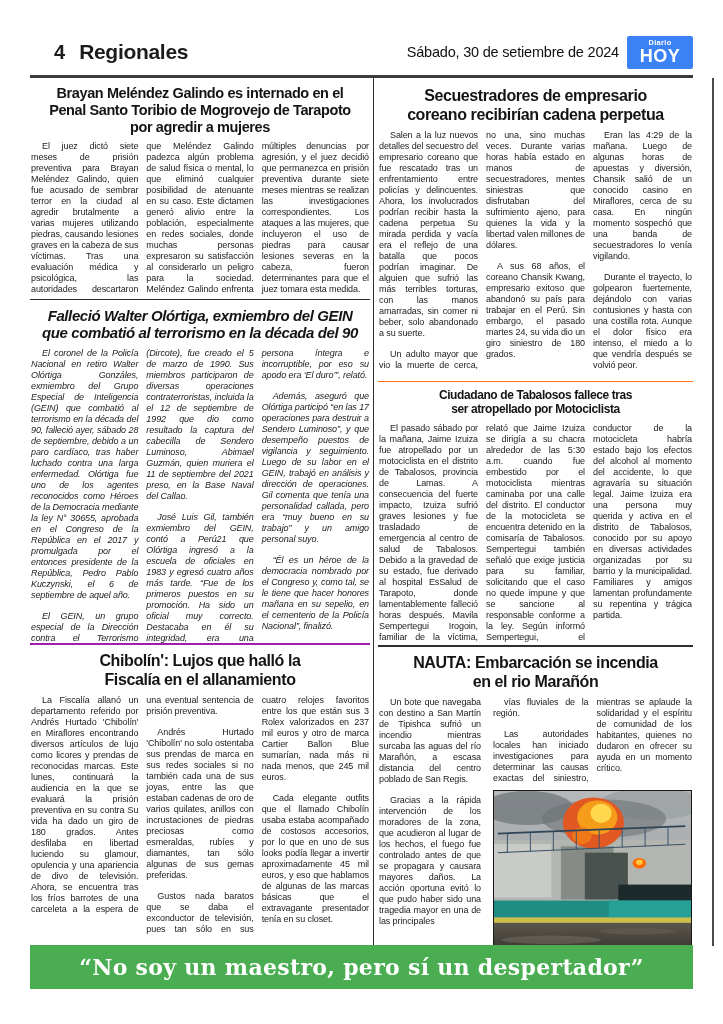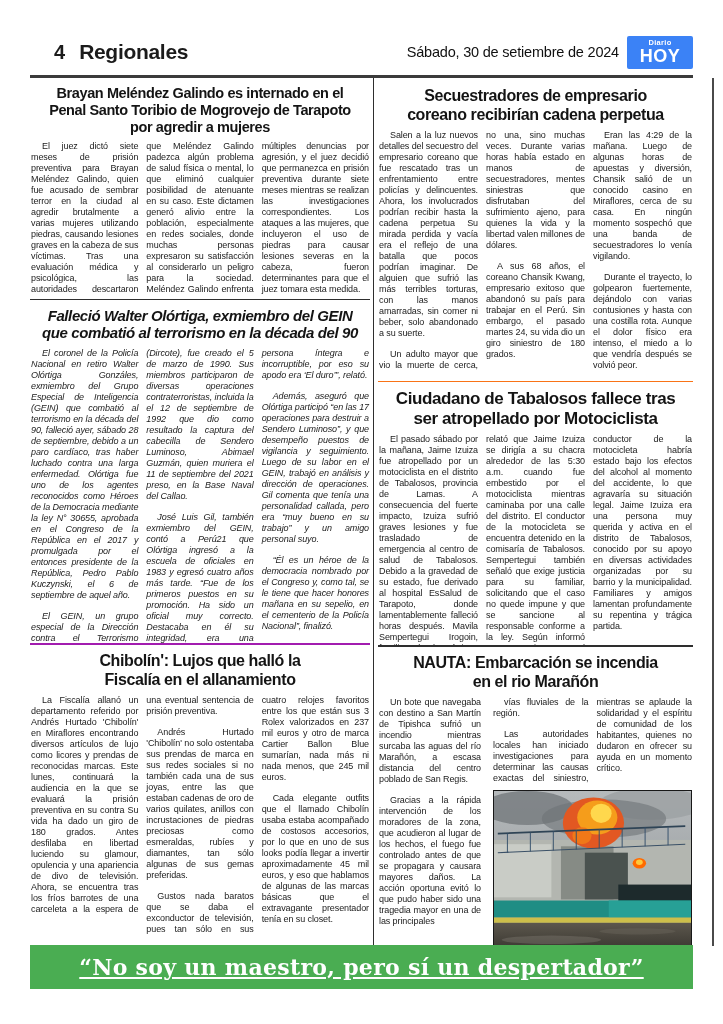--- a/index.html
+++ b/index.html
@@ -37,21 +37,21 @@
   .a2{height:304px;border-bottom:1px solid #f97316;}
   .a4{height:265px;border-bottom:2px solid #2e2e2e;}
   .a6{height:298px;}
   h2{
     margin:7px 0 6px;text-align:center;font-weight:bold;color:#141414;
     line-height:1.16;letter-spacing:-0.4px;white-space:pre-line;
   }
   .a1 h2{font-size:14.5px;}
   .a2 h2{font-size:16px;margin-top:9px;}
   .a3 h2{font-size:15px;}
-  .a4 h2{font-size:17px;}
+  .a4 h2{font-size:12px;}
   .a5 h2{font-size:16px;}
   .a6 h2{font-size:16px;}
   .body{
     text-align:justify;font-size:9px;line-height:11px;letter-spacing:-0.1px;
     hyphens:auto;-webkit-hyphens:auto;
   }
   .cols3{column-count:3;column-gap:8px;}
   .cols2{column-count:2;column-gap:8px;}
   .body p{margin:0 0 10px;text-indent:11px;}
   .body p:last-child{margin-bottom:0;}
@@ -62,21 +62,21 @@
   .nauta-right .cols2{min-height:66px;}
   .photo{
     margin-top:6px;height:170px;border:1px solid #181818;box-sizing:border-box;
     background:#9aa0a3;
   }
   .photo svg{display:block;width:100%;height:100%;}
   
   .banner{
     height:44px;background:#4aad52;color:#ffffff;display:flex;align-items:center;
     justify-content:center;font-family:"DejaVu Serif","Liberation Serif",serif;
-    font-weight:bold;font-size:22px;letter-spacing:0.3px;text-decoration:underline;
+    font-weight:bold;font-size:22px;letter-spacing:0.3px;
   }
   .edge-rule{position:absolute;left:712px;top:78px;height:868px;width:2px;background:#4a4a4a;}
 </style>
 </head>
 <body>
 
 <div class="page">
 
   <div class="masthead">
     <div class="mh-left">

